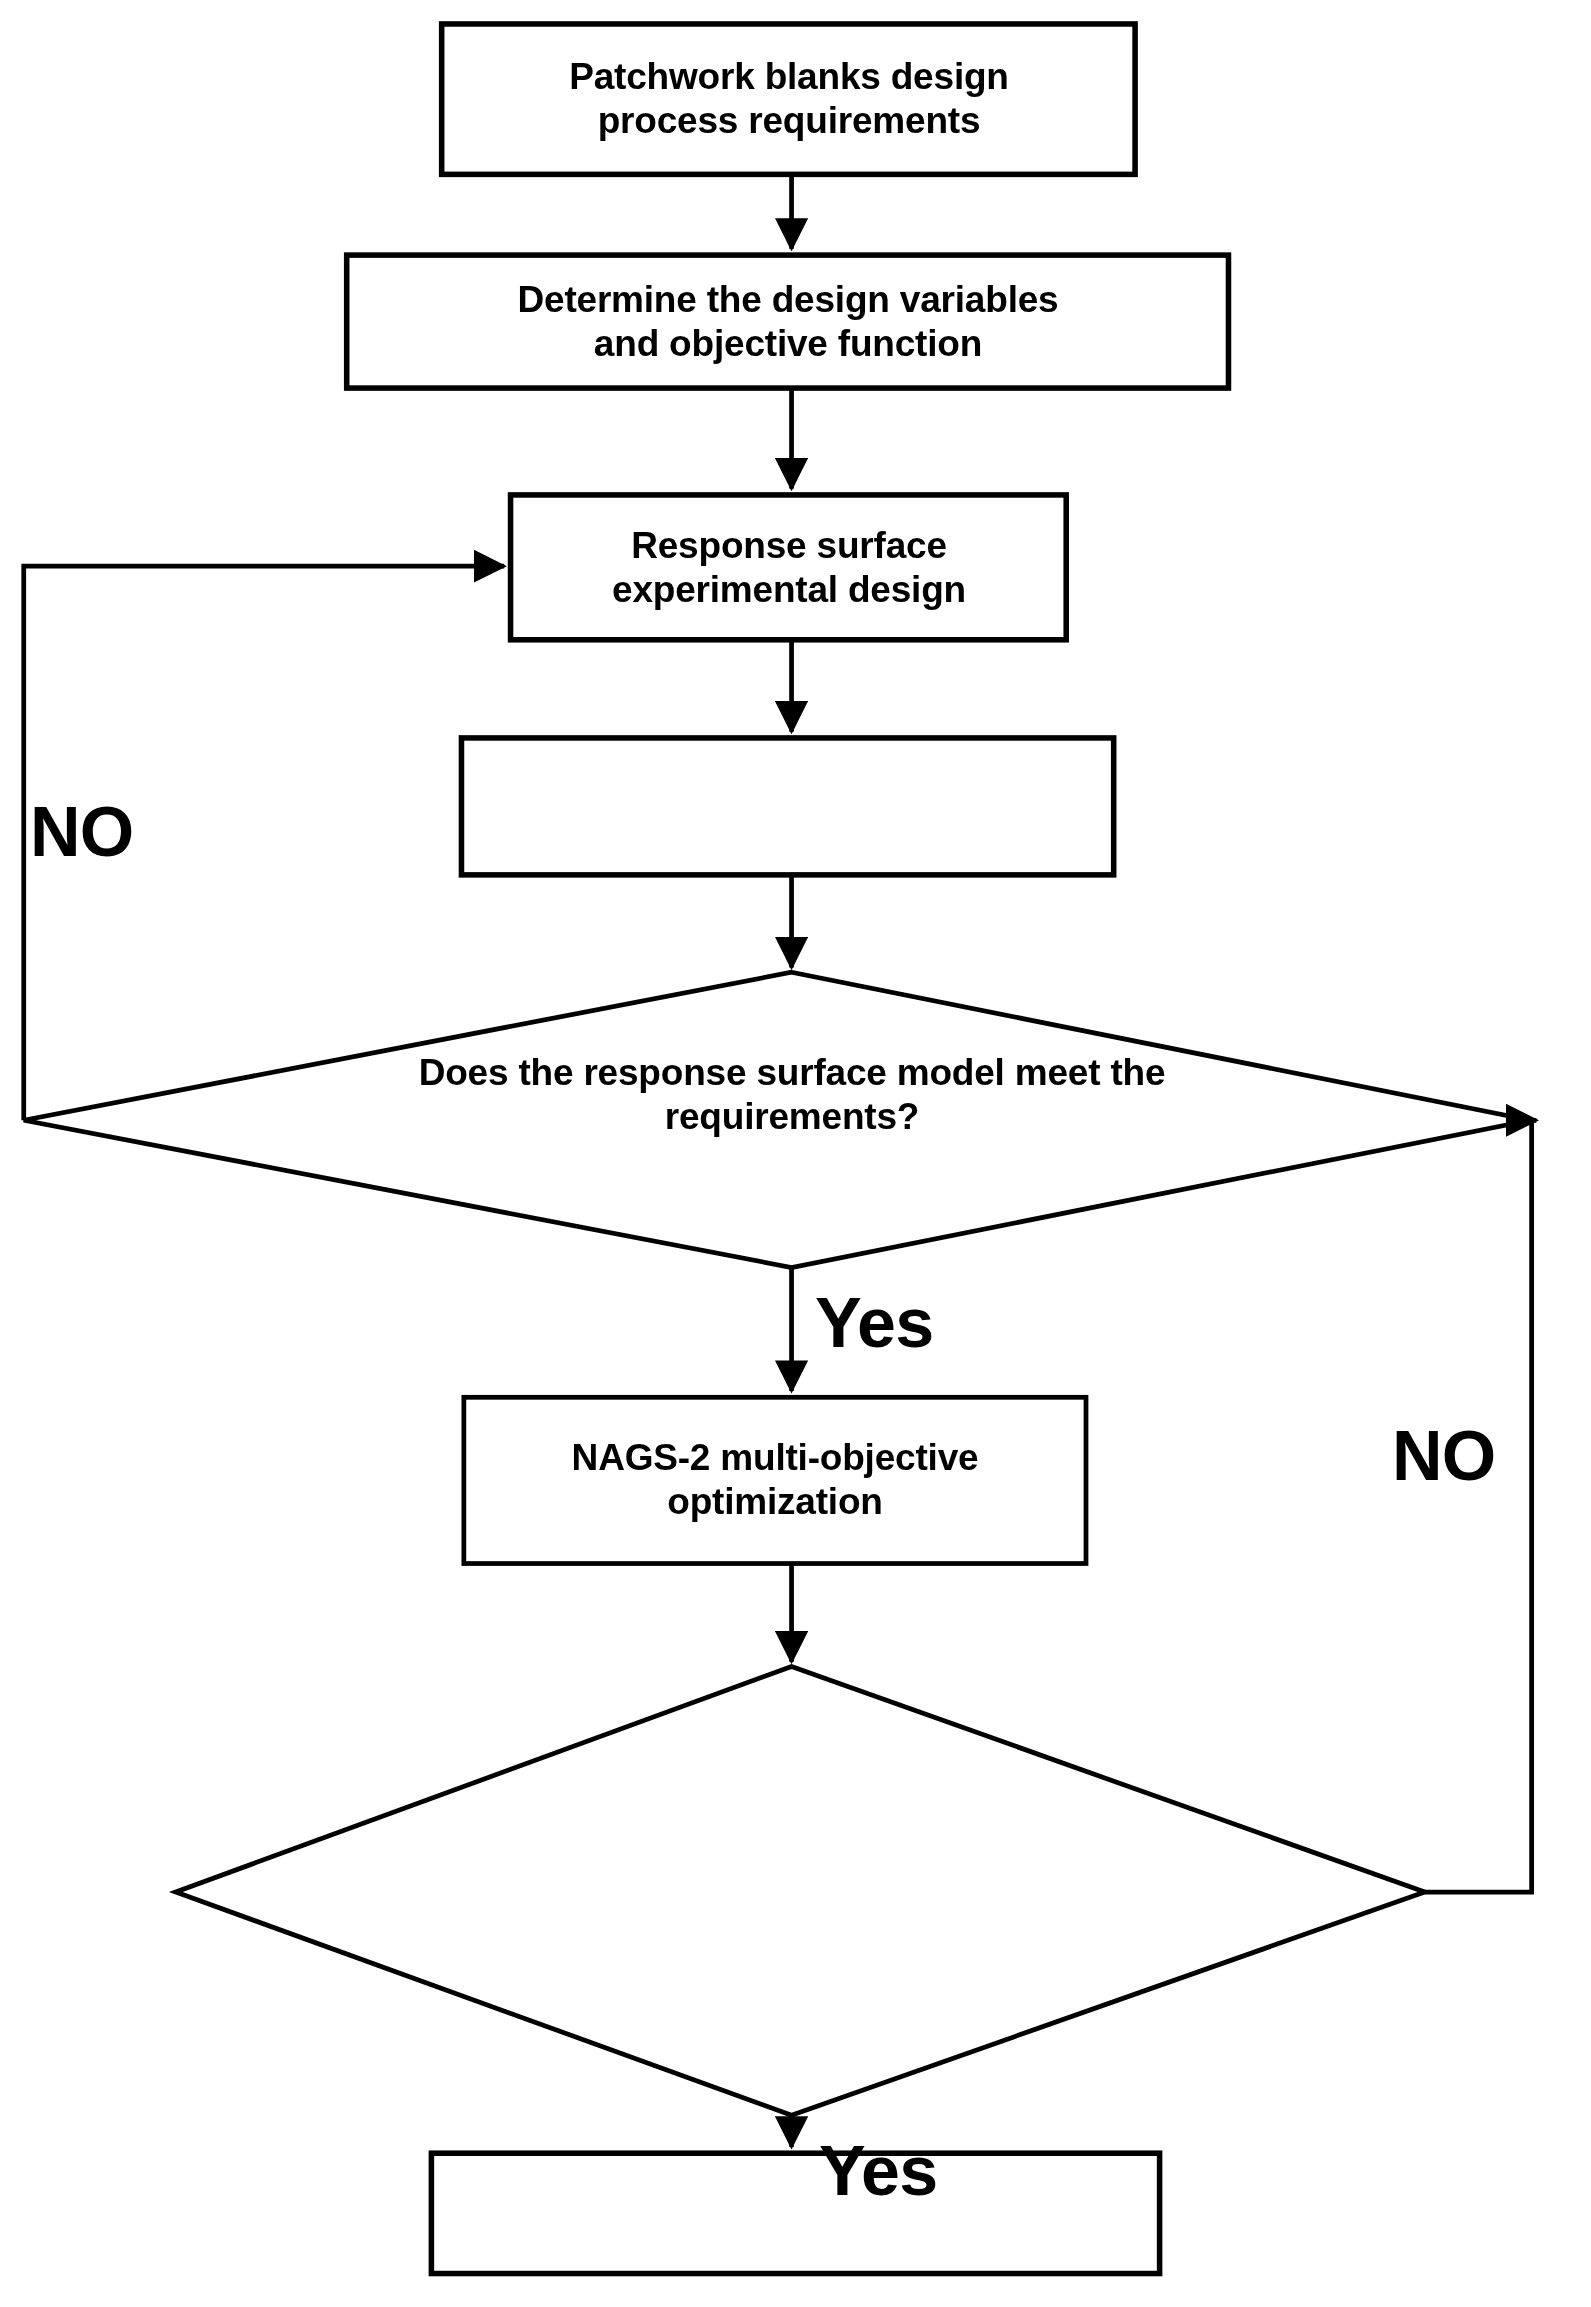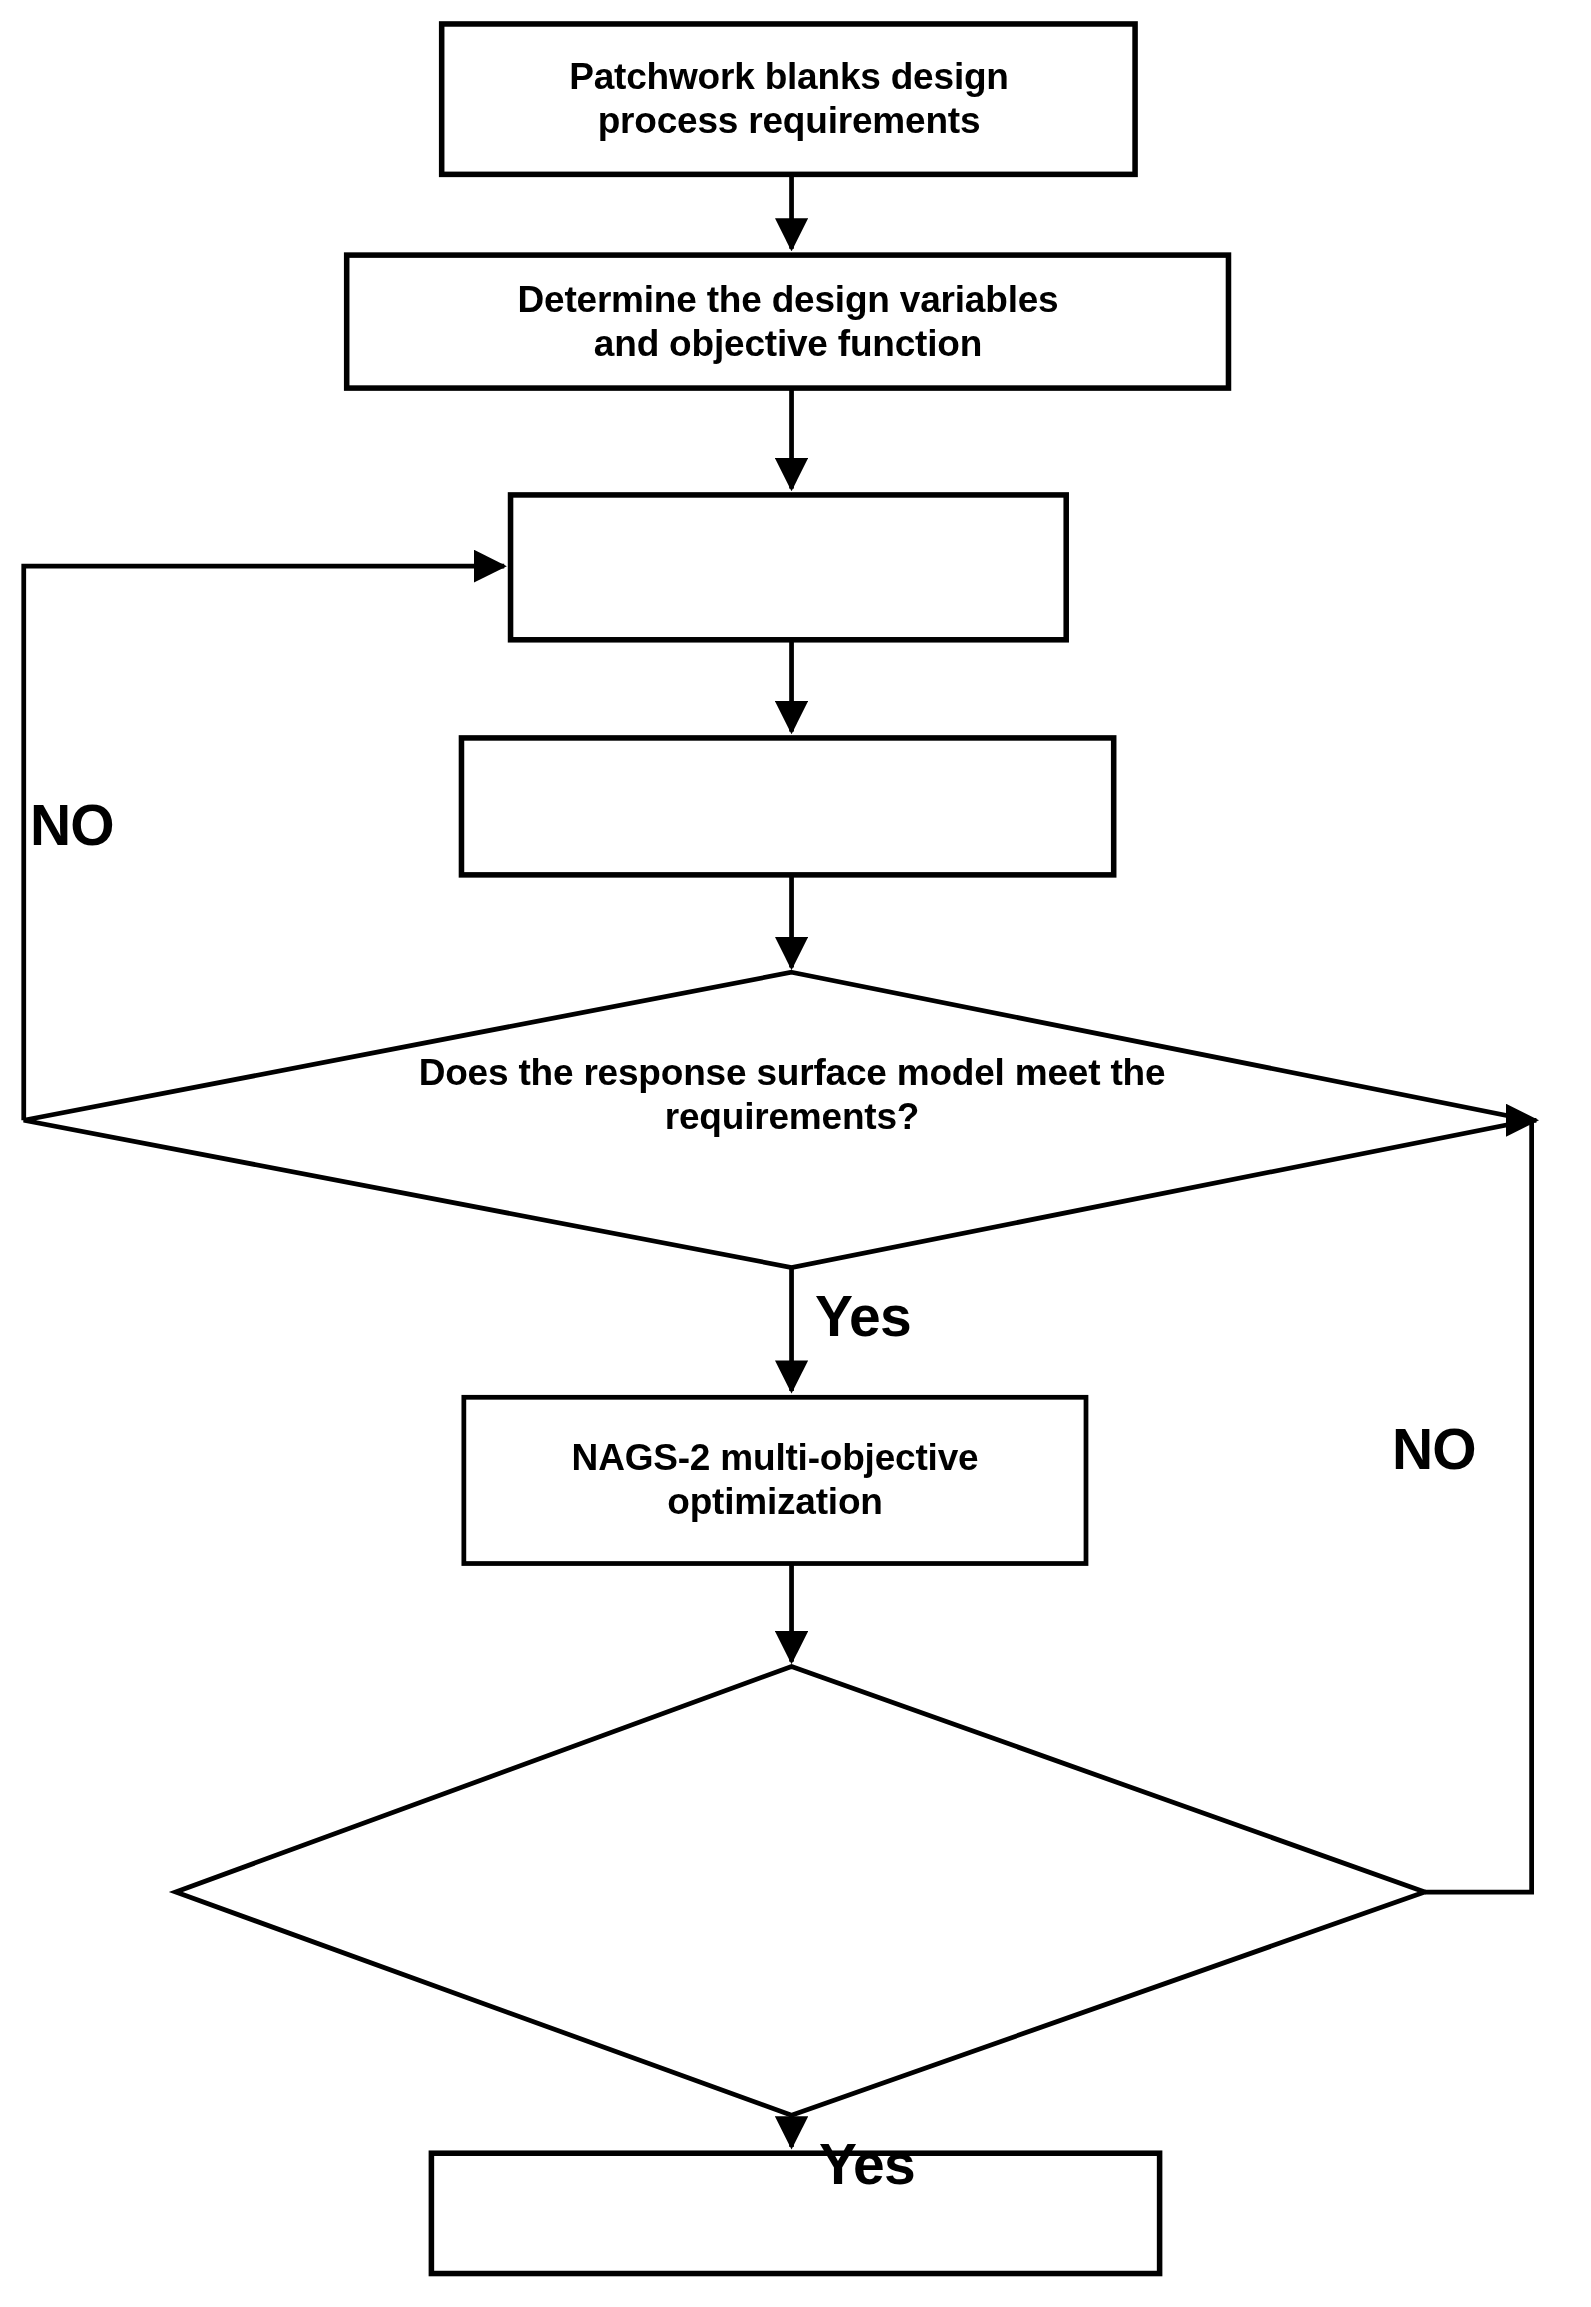--- a/index.html
+++ b/index.html
@@ -39,21 +39,21 @@
     letter-spacing: -0.2px;
     pointer-events: none;
   }
   .proc-label { font-size: 37px; }
   .dec-label  { font-size: 37px; }
   .edge-label {
     position: absolute;
     font-family: "Liberation Sans", sans-serif;
     font-weight: bold;
     color: #000000;
-    font-size: 57px;
+    font-size: 70px;
     letter-spacing: -0.8px;
   }
   .hit {
     position: absolute;
     background: transparent;
   }
 </style>
 </head>
 <body>
 
@@ -100,20 +100,22 @@
 
     <line x1="1000" y1="2672" x2="1000" y2="2712" stroke="#000000" stroke-width="6" marker-end="url(#arrow)"></line>
   </svg>
 
   <div class="node-label proc-label" style="left:442px; top:24px; width:694px; height:150px;">Patchwork blanks design
 process requirements</div>
 
   <div class="node-label proc-label" style="left:347px; top:255px; width:882px; height:133px;">Determine the design variables
 and objective function</div>
 
+  <div class="node-label proc-label" style="left:511px; top:495px; width:556px; height:145px;">Response surface
+experimental design</div>
 
 
   <div class="node-label dec-label" style="left:135px; top:1043px; width:1314px; height:103px;">Does the response surface model meet the
 requirements?</div>
 
   <div class="node-label proc-label" style="left:464px; top:1397px; width:622px; height:166px;">NAGS-2 multi-objective
 optimization</div>
 
 
 

